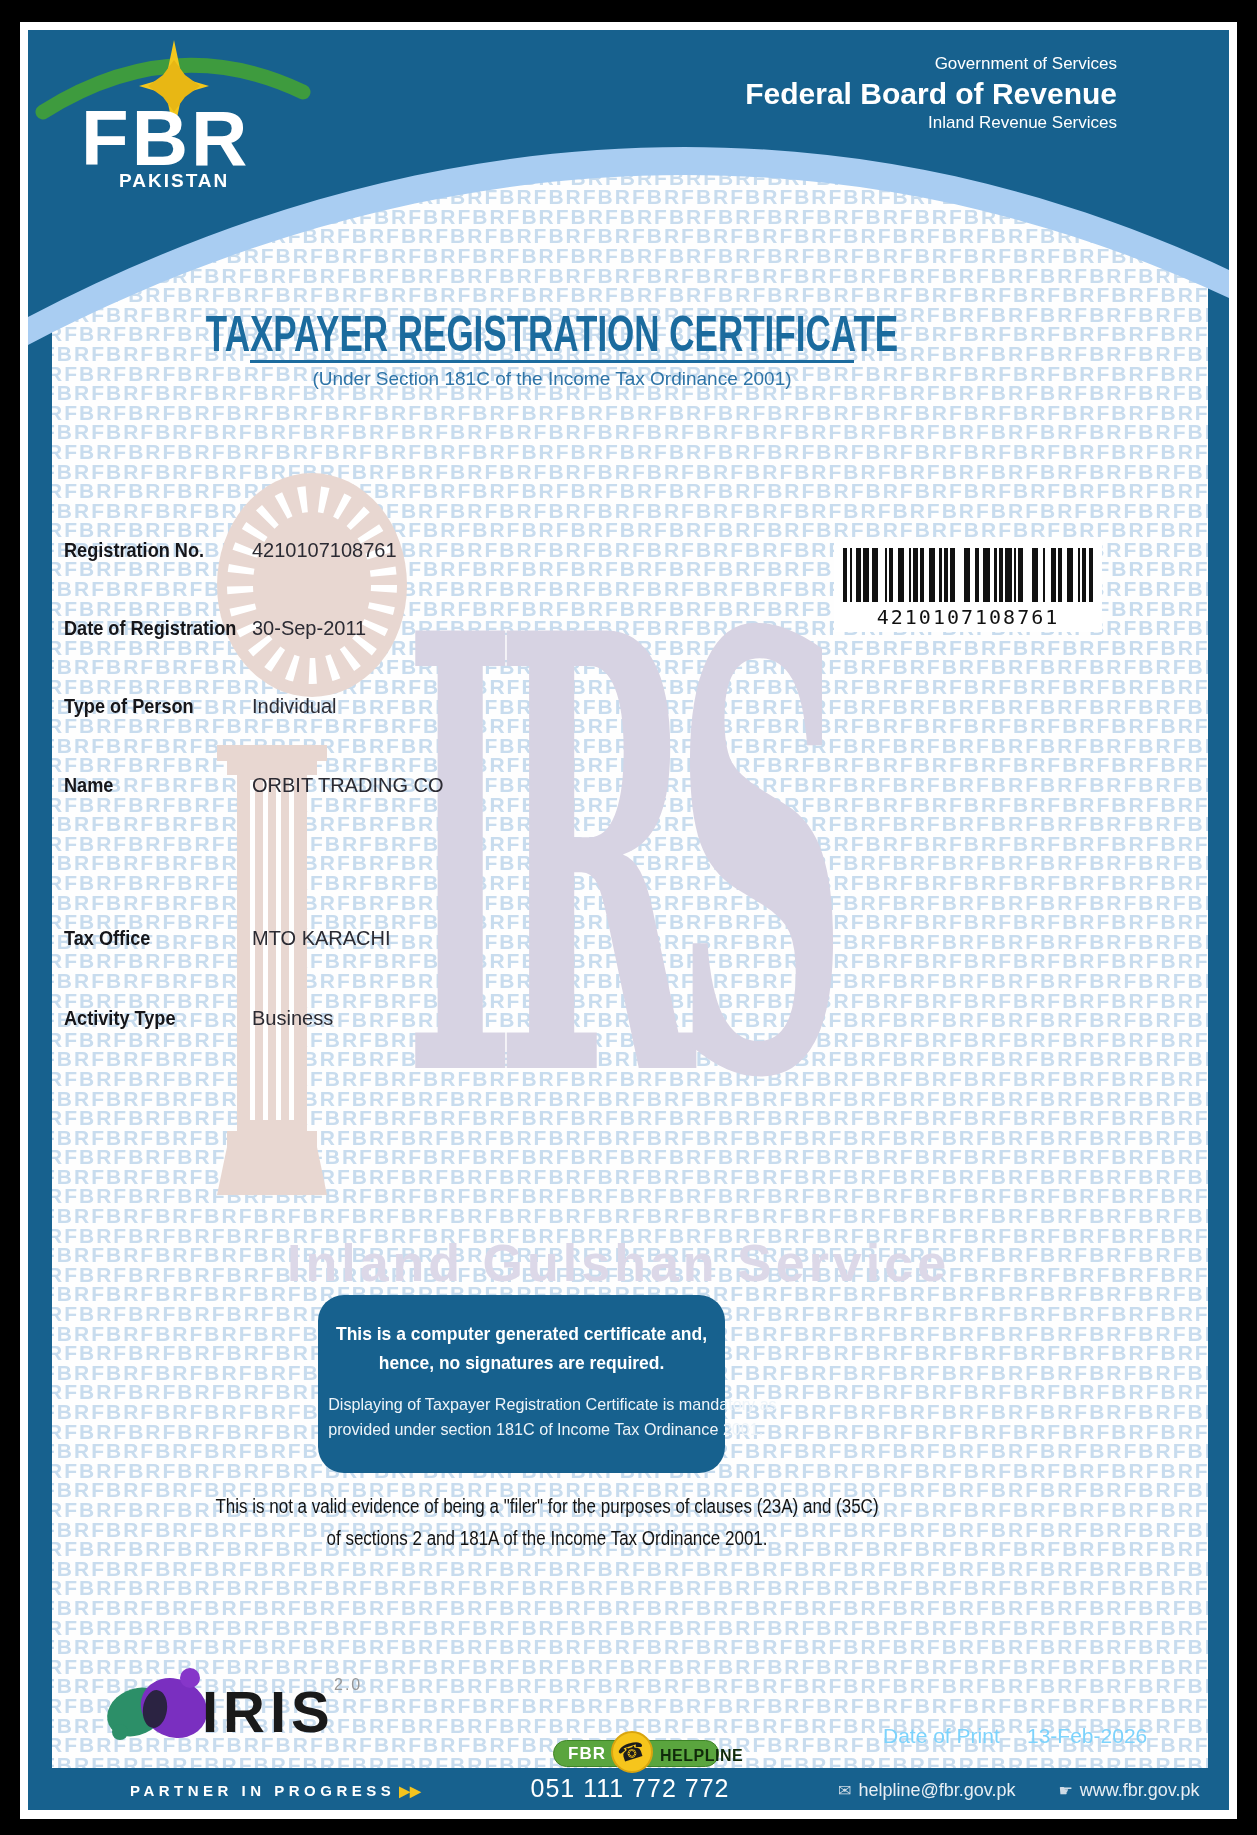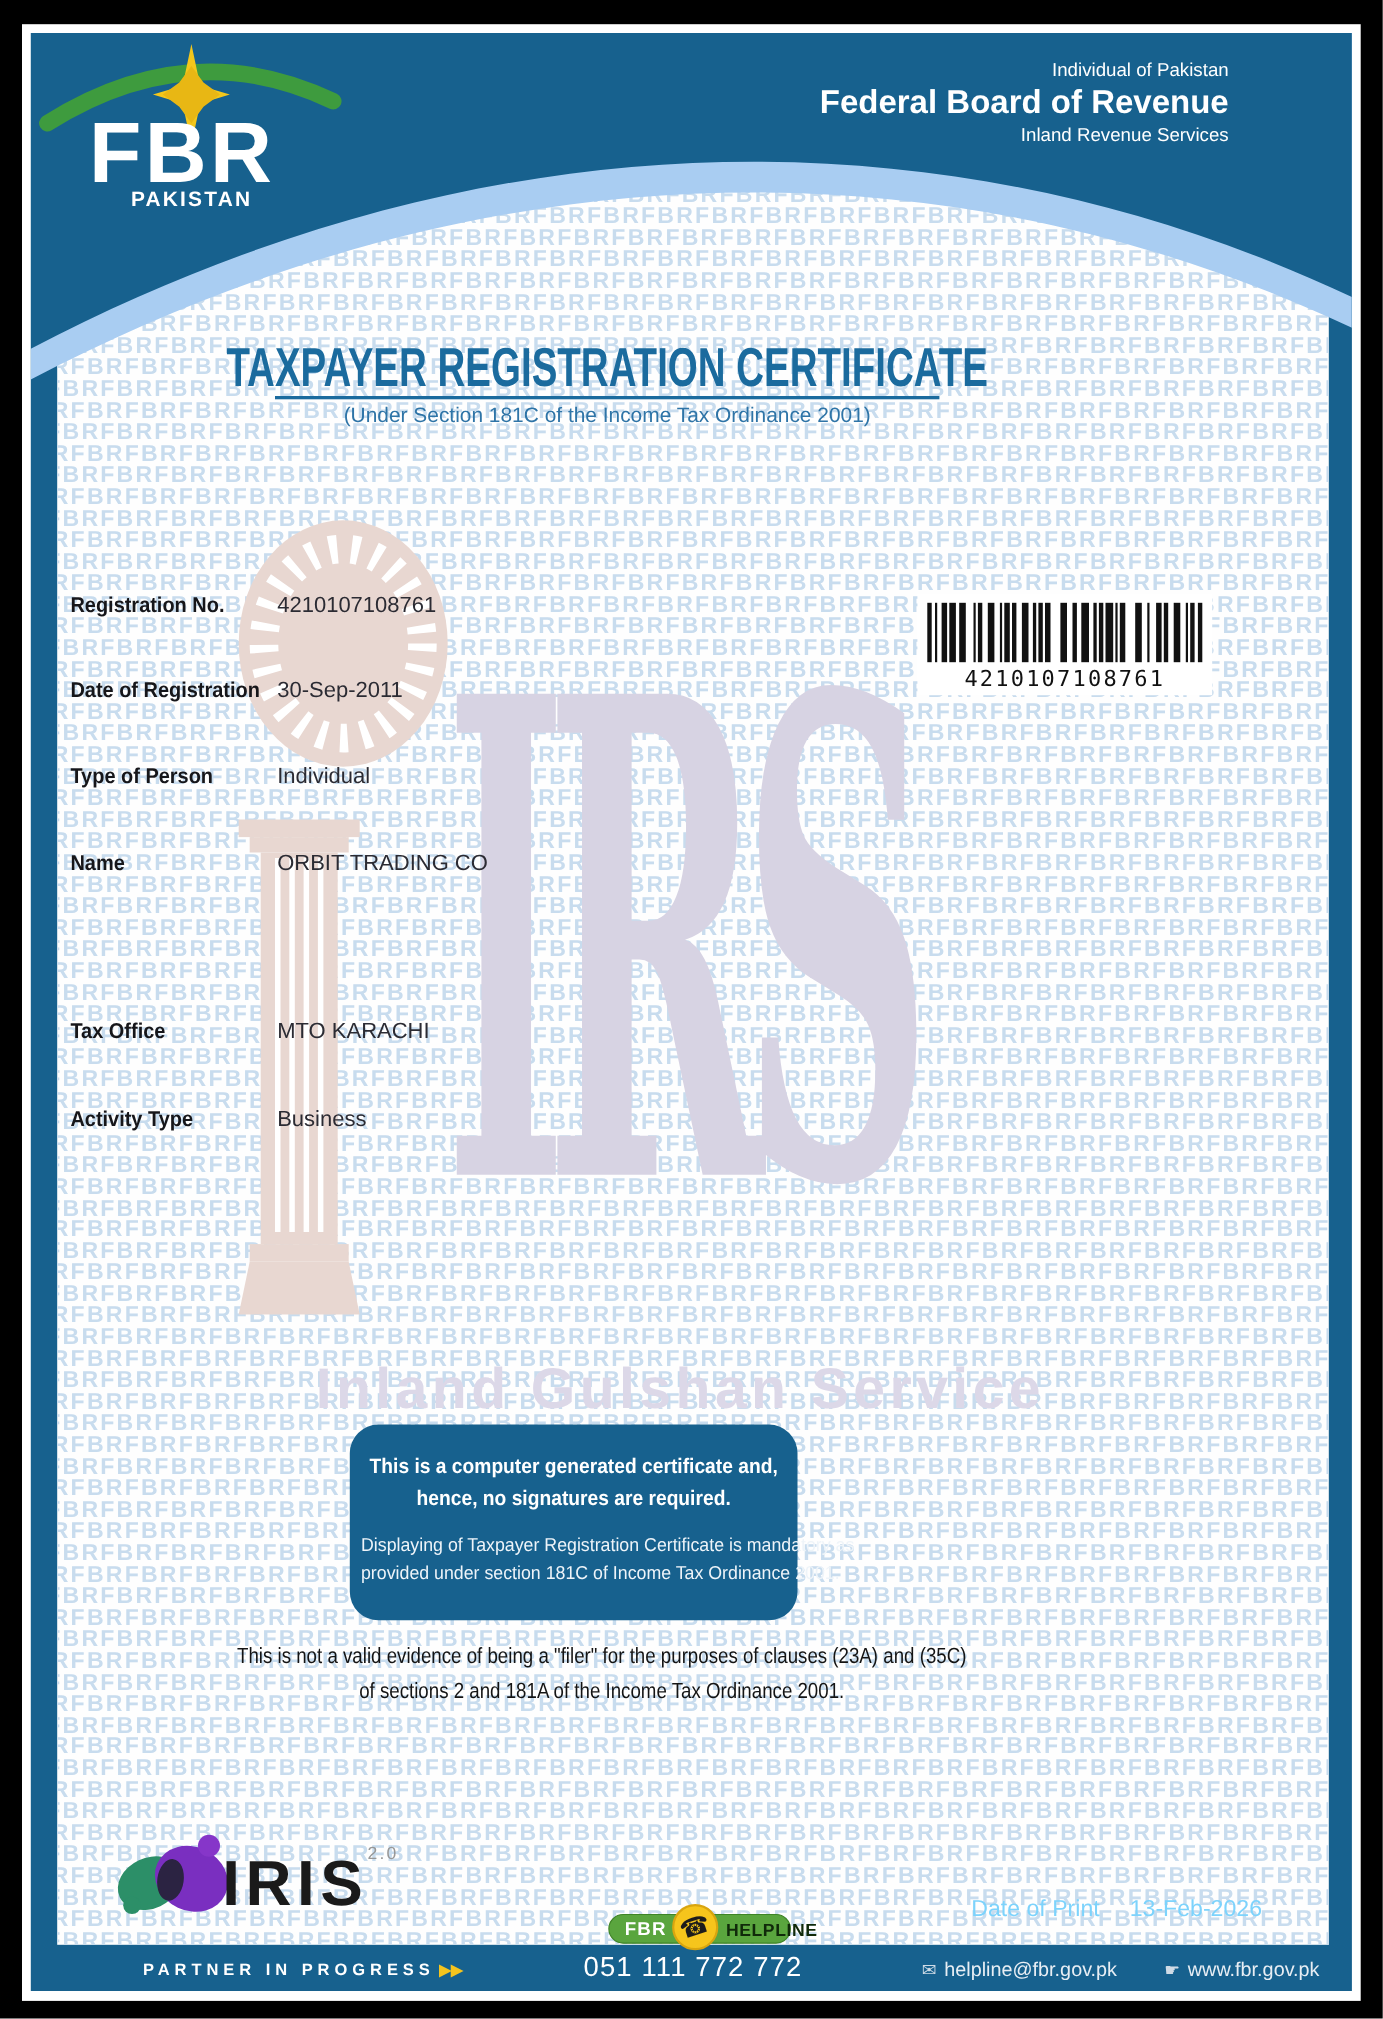--- a/index.html
+++ b/index.html
@@ -191,21 +191,21 @@
       <path d="M10,72 Q 140,-10 270,52" stroke="#3e9b3e" stroke-width="15" fill="none" stroke-linecap="round"></path>
       <g fill="#f3c71c">
         <polygon points="141,0 149,38 176,46 149,54 141,92 133,54 106,46 133,38"></polygon>
         <polygon points="141,20 152,35 167,46 152,57 141,72 130,57 115,46 130,35" fill="#e8b714"></polygon>
       </g>
       <text x="48" y="125" font-family="Liberation Sans, sans-serif" font-size="78" font-weight="bold" fill="#ffffff" letter-spacing="3">FBR</text>
       <text x="86" y="147" font-family="Liberation Sans, sans-serif" font-size="19" font-weight="bold" fill="#ffffff" letter-spacing="2">PAKISTAN</text>
     </svg>
 
     <div class="hdr-right">
-      <div class="hdr-gov">Individual of Pakistan</div>
+      <div class="hdr-gov">Government of Services</div>
       <div class="hdr-board">Federal Board of Revenue</div>
       <div class="hdr-serv">Inland Revenue Services</div>
     </div>
 
     <div class="title-wrap">
       <div class="cert-title">TAXPAYER REGISTRATION CERTIFICATE</div>
     </div>
     <div class="title-line"></div>
     <div class="subtitle-wrap">
       <span class="cert-subtitle">(Under Section 181C of the Income Tax Ordinance 2001)</span>

